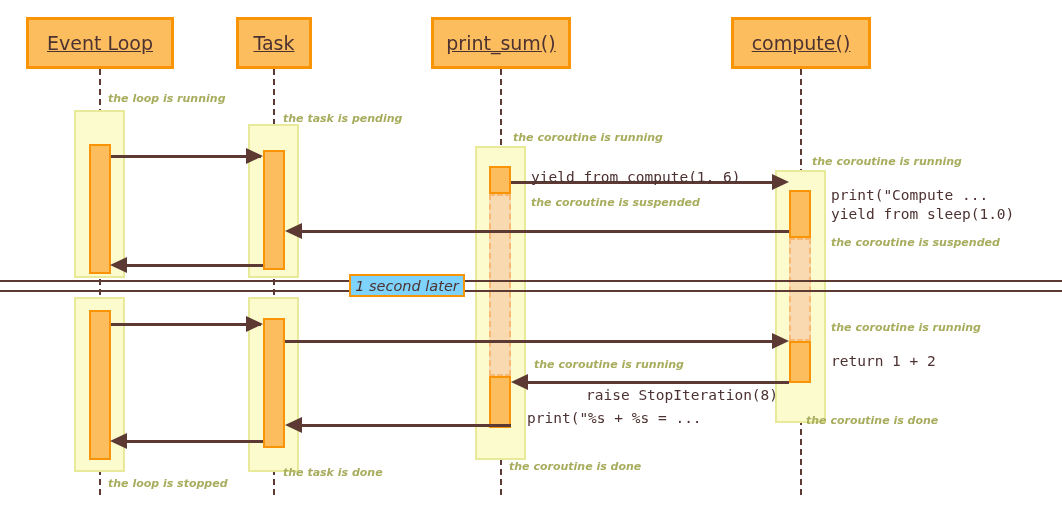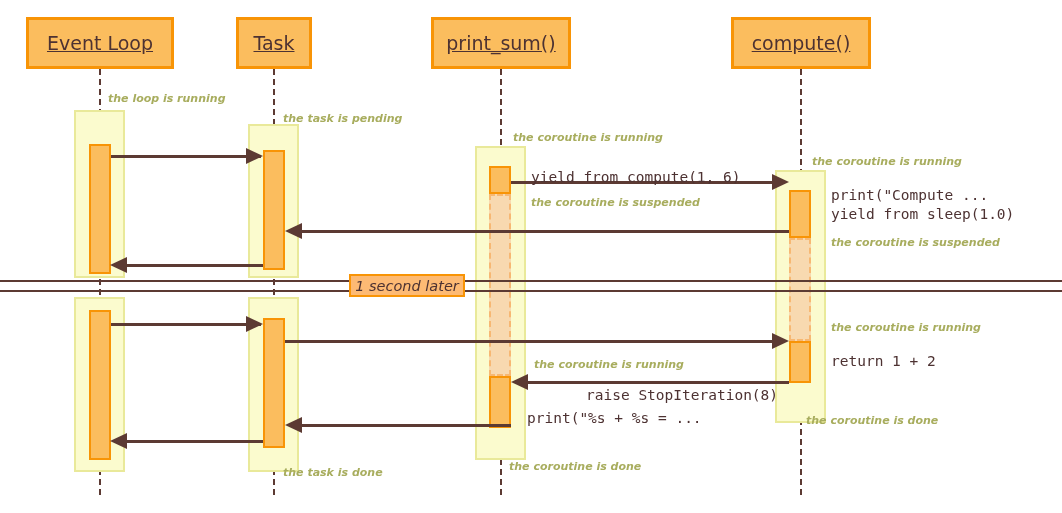--- a/index.html
+++ b/index.html
@@ -101,21 +101,21 @@
   .divider-line {
     position: absolute;
     height: 0;
     border-top: 2px solid #5C3A33;
     left: 0;
     width: 1062px;
   }
   .divider-box {
     position: absolute;
     box-sizing: border-box;
-    background: #fdba74;
+    background: #7dd3fc;
     border: 2px solid #F89406;
     display: flex;
     align-items: center;
     justify-content: center;
   }
   .divider-box .dlabel {
     font-family: "DejaVu Sans", sans-serif;
     font-style: italic;
     font-size: 14.5px;
     color: #4D3232;
@@ -235,14 +235,15 @@
   <div class="note-text" style="left:831px; top:319px;">the coroutine is running</div>
 
   <div class="note-text" style="left:534px; top:356px;">the coroutine is running</div>
 
   <div class="note-text" style="left:806px; top:412px;">the coroutine is done</div>
 
   <div class="note-text" style="left:509px; top:458px;">the coroutine is done</div>
 
   <div class="note-text" style="left:283px; top:464px;">the task is done</div>
 
+  <div class="note-text" style="left:108px; top:475px;">the loop is stopped</div>
 
 </div>
 
 </body></html>

